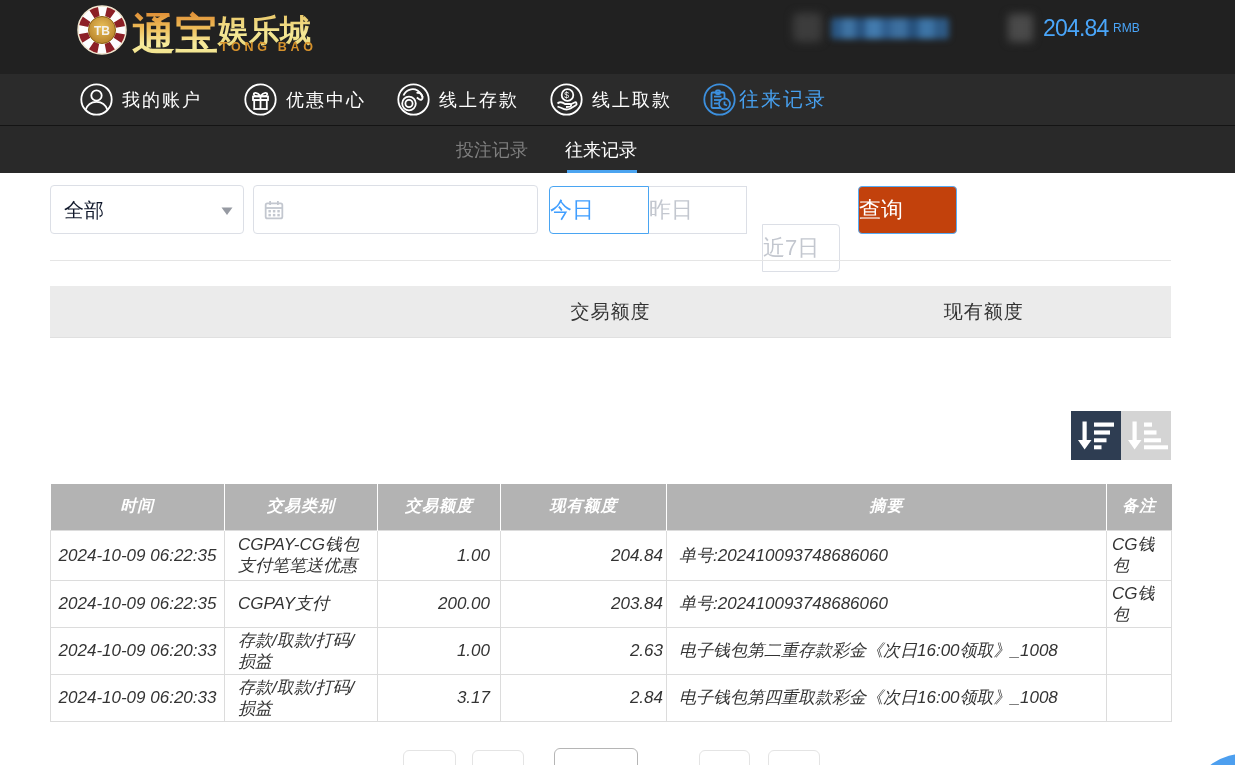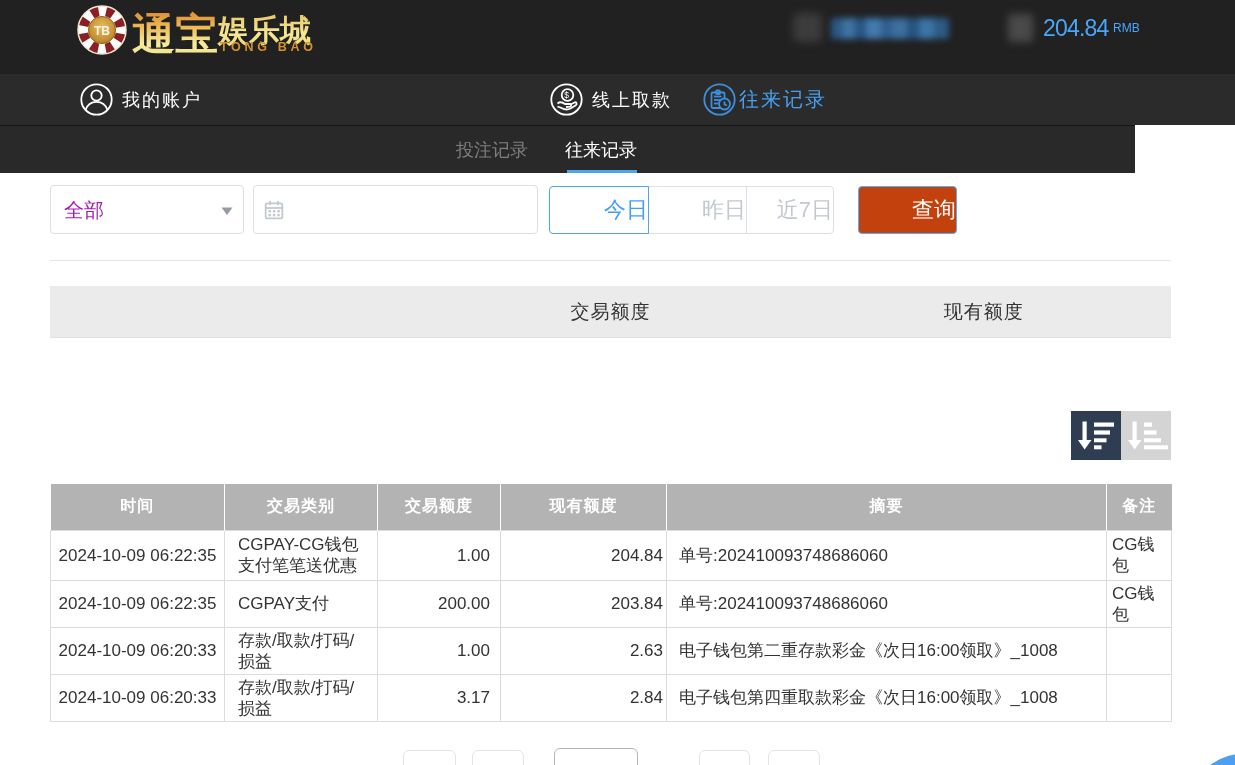--- a/index.html
+++ b/index.html
@@ -2,38 +2,38 @@
 <html><head>
 <meta charset="utf-8">
 <style>
 * { margin:0; padding:0; box-sizing:border-box; }
 html,body { width:1235px; height:765px; overflow:hidden; background:#fff;
   font-family:"Liberation Sans", sans-serif; }
 .abs { position:absolute; }
 
 #hdr { position:absolute; left:0; top:0; width:1235px; height:74px; background:#212121; }
 #nav { position:absolute; left:0; top:74px; width:1235px; height:51px; background:#2b2b2b; }
-#sub { position:absolute; left:0; top:126px; width:1135px; height:48px; background:#292929; border-top:1px solid #141414; margin-top:-1px; }
+#sub { position:absolute; left:0; top:126px; width:1235px; height:48px; background:#292929; border-top:1px solid #141414; margin-top:-1px; }
 .navitem { position:absolute; top:0; height:51px; display:flex; align-items:center; color:#fff; font-size:18px; letter-spacing:2px; }
 .navitem svg { margin-right:9px; }
 .navitem.active { color:#47a0ef; }
 .navitem.active span { font-size:20px; }
 .tab { position:absolute; top:0; height:48px; line-height:48px; font-size:18px; color:#7f7f7f; text-align:center; }
 .tab.active { color:#fff; }
 .tabline { position:absolute; top:44px; height:3px; background:#4ba4f0; }
 
 .inp { position:absolute; top:185px; height:49px; background:#fff; border:1px solid #dcdfe6; border-radius:4px; }
-.grp { position:absolute; top:186px; height:48px; line-height:46px; text-align:right; font-size:22px; background:#fff; border:1px solid #dcdfe6; }
+.grp { position:absolute; top:186px; height:48px; line-height:46px; text-align:left; font-size:22px; background:#fff; border:1px solid #dcdfe6; }
 
 table { border-collapse:collapse; }
 .sumtbl { position:absolute; left:50px; top:286px; width:1121px; font-size:19px; letter-spacing:1px; color:#333; }
 .sumtbl td { border:1px solid #e7e7e7; text-align:center; }
 .sumtbl .h td { background:#ebebeb; height:51px; border-color:#ebebeb; border-bottom:1px solid #e0e0e0;}
 .sumtbl .r td { height:52px; background:#fff; }
-.dtbl { position:absolute; left:50px; top:484px; width:1121px; font-size:17px; color:#333; table-layout:fixed; }
+.dtbl { position:absolute; left:50px; top:484px; width:1121px; font-size:17px; color:#333; table-layout:fixed;font-style:italic; }
 .dtbl th { background:#b3b3b3; color:#fff; height:46px; font-size:16px; font-weight:bold; letter-spacing:1px; border-right:1px solid #fff; }
 .dtbl th:last-child { border-right:none; }
 .dtbl td { border:1px solid #dcdcdc; height:46px; padding:2px 0; line-height:21px; }
 .dtbl td.c { text-align:center; }
 .dtbl tr.tall td { height:50px; }
 .dtbl tr.t48 td { height:47px; }
 .dtbl td.l { text-align:left; padding-left:13px; padding-right:6px; }
 .dtbl td.r1 { text-align:right; padding-right:10px; }
 .dtbl td.r2 { text-align:right; padding-right:3px; }
 .dtbl td.s { text-align:left; padding-left:12px; }
@@ -82,20 +82,40 @@
 
 <div id="nav">
   <div class="navitem" style="left:80px;">
     <svg width="33" height="33" viewBox="0 0 33 33" fill="none" stroke="#fff" stroke-width="1.8">
       <circle cx="16.5" cy="16.5" r="15.2"></circle>
       <circle cx="16.5" cy="12.5" r="5.2"></circle>
       <path d="M5.5 27 C7.5 21 12 18.8 16.5 18.8 C21 18.8 25.5 21 27.5 27"></path>
     </svg>
     <span>我的账户</span>
   </div>
+  <div class="navitem" style="left:244px;">
+    <svg width="33" height="33" viewBox="0 0 33 33" fill="none" stroke="#fff" stroke-width="1.8">
+      <circle cx="16.5" cy="16.5" r="15.2"></circle>
+      <rect x="9" y="13.5" width="15" height="3.5"></rect>
+      <rect x="10.2" y="17" width="12.6" height="9"></rect>
+      <line x1="16.5" y1="13.5" x2="16.5" y2="26"></line>
+      <path d="M16.5 13 C13 8.5 9.5 9.5 9.8 11.5 C10 13.4 13.5 13.4 16.5 13 C20 8.5 23.5 9.5 23.2 11.5 C23 13.4 19.5 13.4 16.5 13 Z"></path>
+    </svg>
+    <span>优惠中心</span>
+  </div>
+  <div class="navitem" style="left:397px;">
+    <svg width="33" height="33" viewBox="0 0 33 33" fill="none" stroke="#fff" stroke-width="1.8">
+      <circle cx="16.5" cy="16.5" r="15.2"></circle>
+      <circle cx="12" cy="20.5" r="6.8"></circle>
+      <circle cx="12" cy="20.5" r="3.6"></circle>
+      <path d="M6.5 12.5 C8.5 7 15.5 4.5 20.5 7.5 C23 9.2 25 11.5 25.7 14.5"></path>
+      <path d="M19.5 10 C22.5 9 25 11 25.5 13.8 C25.9 16.2 24 17.5 22.2 16.3 L19.8 14.5"></path>
+    </svg>
+    <span>线上存款</span>
+  </div>
   <div class="navitem" style="left:550px;">
     <svg width="33" height="33" viewBox="0 0 33 33" fill="none" stroke="#fff" stroke-width="1.8">
       <circle cx="16.5" cy="16.5" r="15.2"></circle>
       <circle cx="17.5" cy="12" r="5.8"></circle>
       <text x="17.5" y="15.2" font-size="8.5" fill="#fff" stroke="none" text-anchor="middle">$</text>
       <path d="M7.5 20.5 C10 18.5 13 19.5 15 21 L20 21 C21.5 21 21.5 23.5 20 23.7 L16 24"></path>
       <path d="M20.5 21.5 L24.5 19.5 C26.3 18.7 27.5 21 25.8 22.2 L20.5 25.5 C18 26.8 14 26.5 11.5 25 L7.5 23.5"></path>
     </svg>
     <span>线上取款</span>
   </div>
@@ -114,21 +134,21 @@
   </div>
 </div>
 
 <div id="sub">
   <div class="tab" style="left:447px; width:90px;">投注记录</div>
   <div class="tab active" style="left:556px; width:90px;">往来记录</div>
   <div class="tabline" style="left:567px; width:70px;"></div>
 </div>
 
 <div class="inp" style="left:50px; width:194px;">
-  <span class="abs" style="left:13px; top:11px; font-size:20px; color:#a21caf;">全部</span>
+  <span class="abs" style="left:13px; top:11px; font-size:20px; color:#0f172a;">全部</span>
   <svg class="abs" style="right:10px; top:21px;" width="12" height="9" viewBox="0 0 12 9">
       <path d="M0.5 0.5 L6 8 L11.5 0.5 Z" fill="#969aa2"></path>
     </svg>
 </div>
 <div class="inp" style="left:253px; width:285px;">
   <svg class="abs" style="left:10px; top:14px;" width="20" height="20" viewBox="0 0 18 18" fill="none" stroke="#c3c7cf" stroke-width="1.6">
     <rect x="1.5" y="3" width="15" height="13.5" rx="1.5"></rect>
     <line x1="1.5" y1="7.2" x2="16.5" y2="7.2"></line>
     <line x1="5.5" y1="1" x2="5.5" y2="4.5"></line>
     <line x1="12.5" y1="1" x2="12.5" y2="4.5"></line>
@@ -137,21 +157,21 @@
         <rect x="8" y="9" width="2.2" height="2.2"></rect>
         <rect x="12" y="9" width="2.2" height="2.2"></rect>
       <rect x="4" y="12.5" width="2.2" height="2.2"></rect>
         <rect x="8" y="12.5" width="2.2" height="2.2"></rect>
         <rect x="12" y="12.5" width="2.2" height="2.2"></rect>
     </g>
   </svg>
 </div>
 <div class="grp" style="left:549px; width:100px; border-radius:4px 0 0 4px; border-color:#4aa5f2; color:#409eff; z-index:2;">今日</div>
 <div class="grp" style="left:648px; width:99px; color:#c3c7cf;">昨日</div>
-<div class="grp" style="left:746px; width:88px; border-radius:0 4px 4px 0; color:#c3c7cf;">近7日</div>
+<div class="grp" style="left:762px; width:78px; border-radius:0 4px 4px 0; color:#c3c7cf;margin-top:38px;">近7日</div>
 <div class="grp" style="left:858px; width:99px; background:#c2410c; border-color:#57acf5; color:#fff; border-radius:4px;">查询</div>
 
 <div class="abs" style="left:50px; top:260px; width:1121px; height:1px; background:#e5e5e5;"></div>
 
 <table class="sumtbl">
   <tbody>
       <tr class="h">
         <td style="width:374px;"></td>
         <td style="width:373px;">交易额度</td>
         <td style="width:374px;">现有额度</td>

